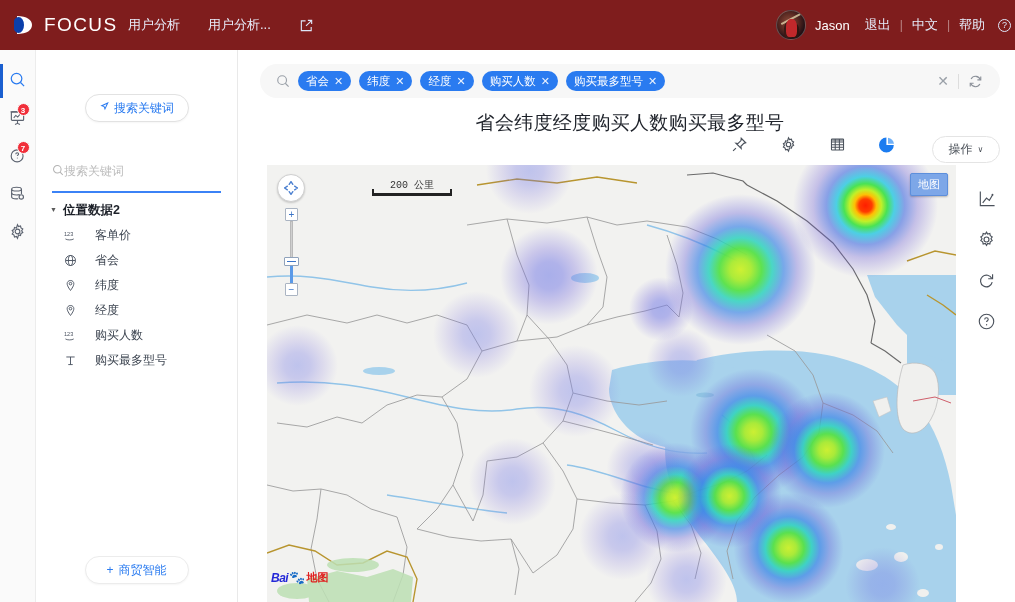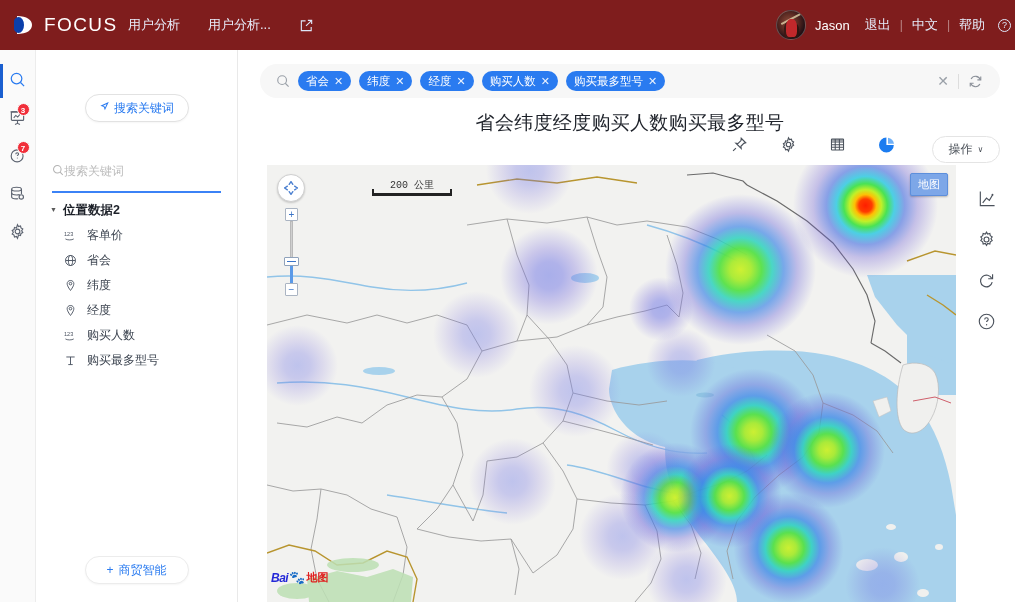--- a/index.html
+++ b/index.html
@@ -100,21 +100,21 @@
     font-family: "Liberation Sans", sans-serif; background: transparent;
   }
   .panel-search input::placeholder { color: #bdbdbd; }
   .tree { margin-top: 5px; flex: 1; overflow: hidden; }
   .tree-root {
     display: flex; align-items: center; gap: 6px; padding: 4px 0 4px 14px;
     font-size: 12.5px; color: #1d2129; font-weight: 700; cursor: pointer;
   }
   .caret { font-size: 7px; color: #5a5a5a; transform: translateY(-1px); }
   .field {
-    display: flex; align-items: center; gap: 10px; padding: 4px 0 4px 28px;
+    display: flex; align-items: center; gap: 18px; padding: 4px 0 4px 28px;
     font-size: 12px; color: #3c4450; cursor: pointer;
   }
   .field .fic { width: 13px; height: 13px; color: #4a5260; display:flex; align-items:center; justify-content:center; }
   .add-formula {
     margin: 0 auto 18px; width: 104px; height: 28px; border-radius: 15px;
     border: 1px solid #ececec; background: #fff; color: #2a7bf0; font-size: 12px;
     display: flex; align-items: center; justify-content: center; gap: 5px; cursor: pointer;
     box-shadow: 0 1px 2px rgba(0,0,0,.04);
   }
 

